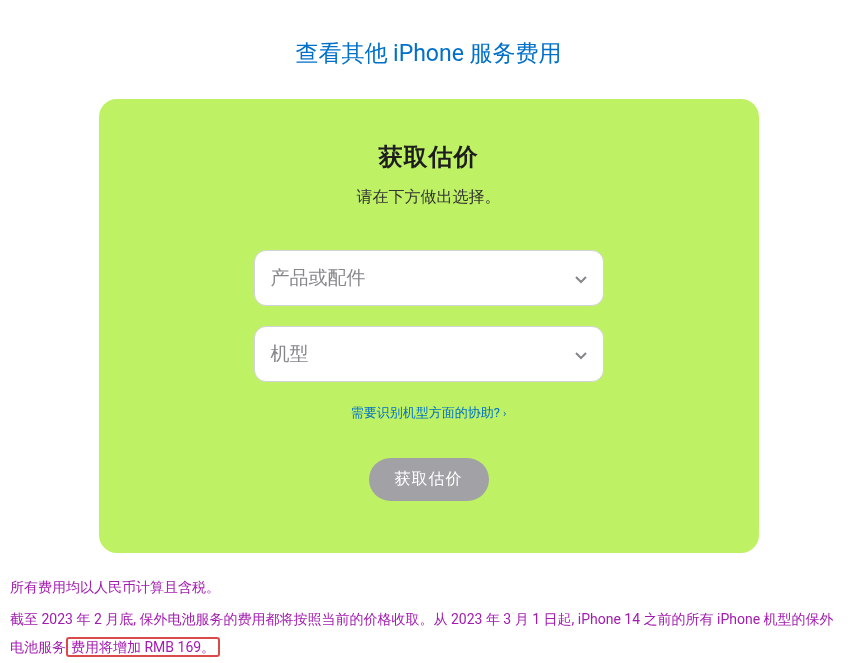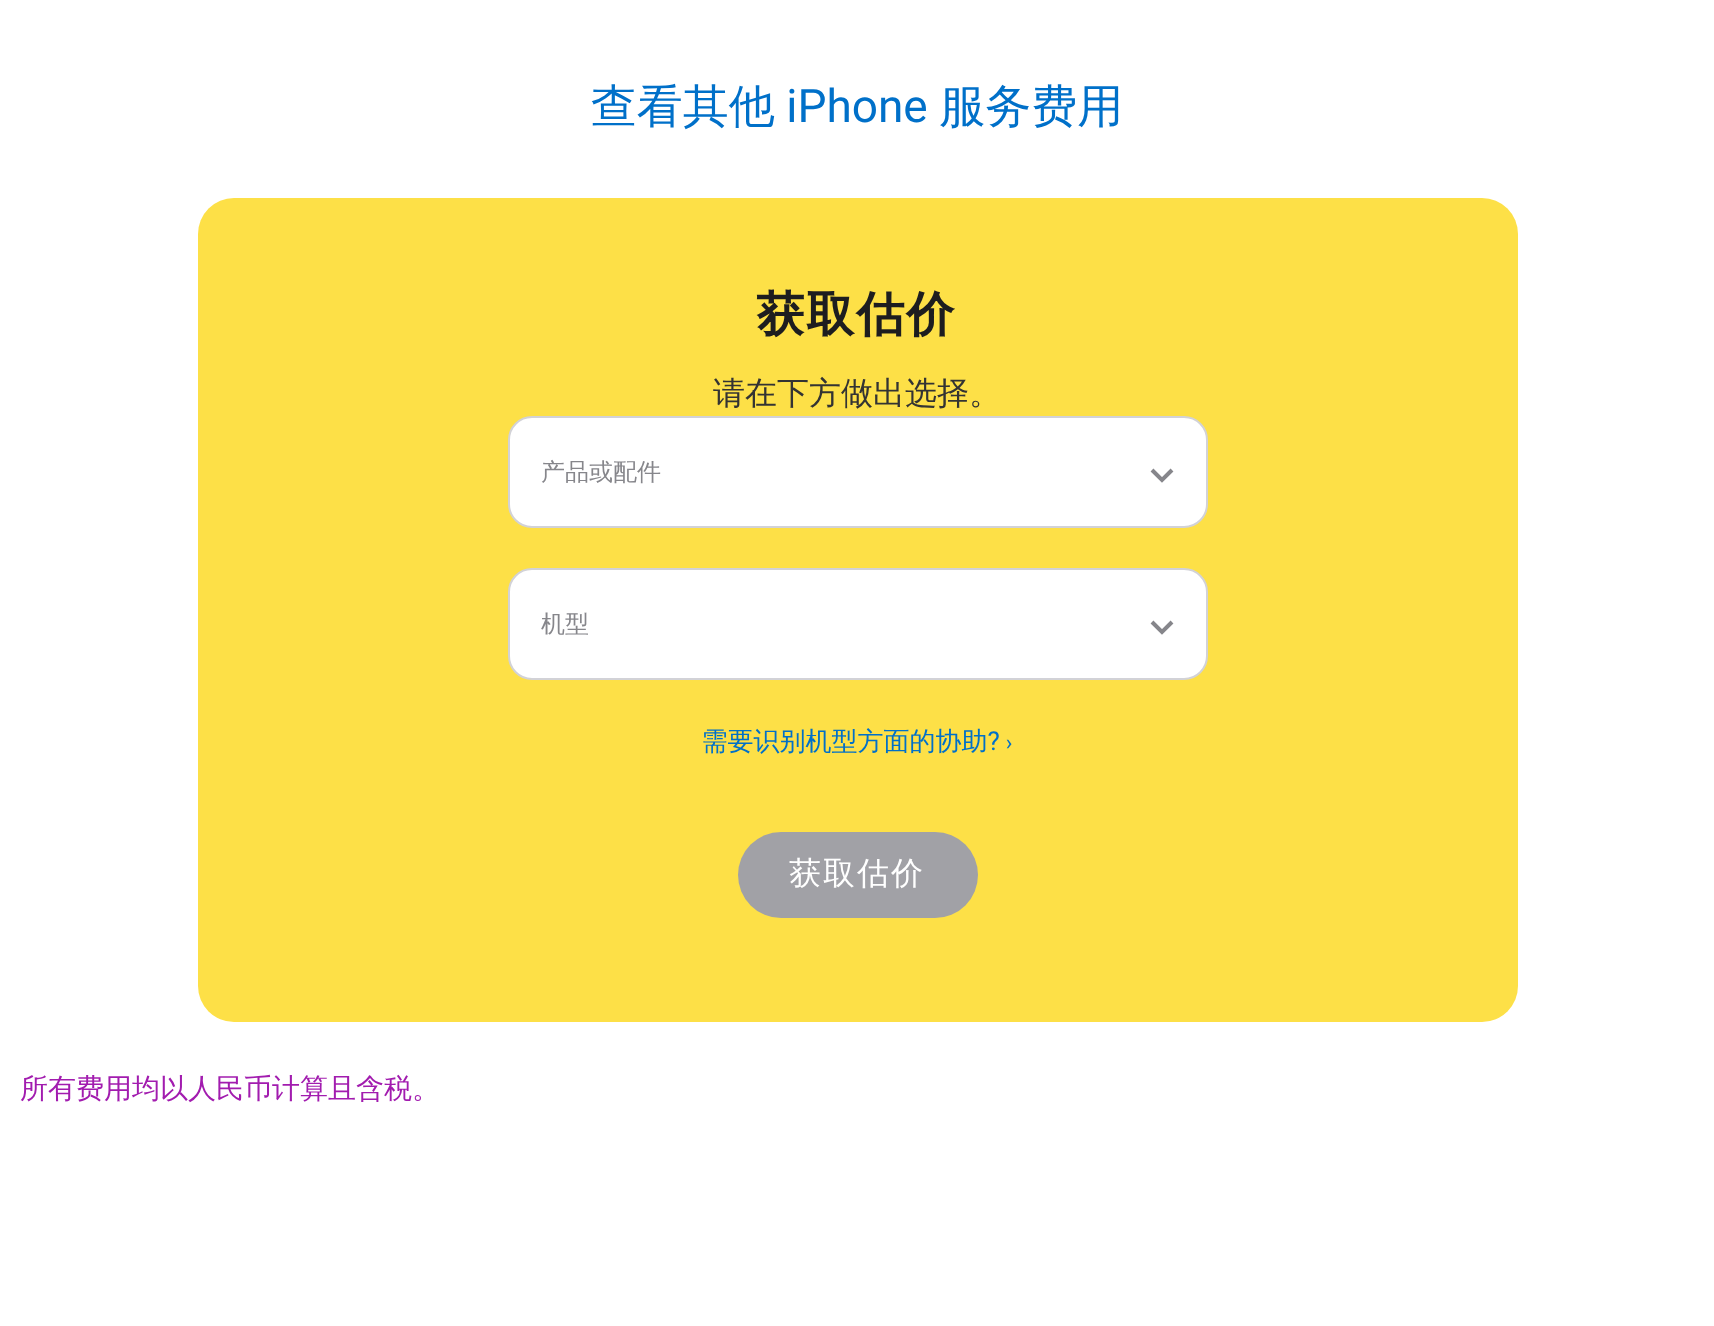--- a/index.html
+++ b/index.html
@@ -21,53 +21,54 @@
     }
     .top-link a {
       color: #0070c9;
       font-size: 23px;
       text-decoration: none;
       cursor: pointer;
     }
     .card {
       width: 660px;
       margin: 0 auto;
-      background: #fde047;
+      background: #bef264;
       border-radius: 18px;
       padding: 42px 50px 52px;
     }
     .card-title {
       text-align: center;
       font-size: 24px;
       font-weight: 600;
       color: #1d1d1f;
       letter-spacing: 1px;
       margin-bottom: 14px;
     }
     .card-subtitle {
       text-align: center;
       font-size: 16px;
       color: #333;
+      margin-bottom: 42px;
     }
     .selects {
       width: 350px;
       margin: 0 auto;
     }
     .select-wrap {
       position: relative;
       margin-bottom: 20px;
     }
     .select {
       width: 100%;
       height: 56px;
       border: 1px solid #d2d2d7;
       border-radius: 12px;
       background: #fff;
       padding: 0 64px 0 16px;
-      font-size: 12px;
+      font-size: 19px;
       color: #86868b;
       display: flex;
       align-items: center;
       cursor: pointer;
     }
     .chevron {
       position: absolute;
       right: 16px;
       top: 50%;
       transform: translateY(-50%);
@@ -167,13 +168,16 @@
     </a>
   </div>
 
   <div class="submit-wrap">
     <button class="submit-btn">获取估价</button>
   </div>
 </div>
 
 <div class="footer-text">
   <p>所有费用均以人民币计算且含税。</p>
+  <p>
+    <span>截至 2023 年 2 月底, 保外电池服务的费用都将按照当前的价格收取。从 2023 年 3 月 1 日起, iPhone 14 之前的所有 iPhone 机型的保外电池服务</span><span class="highlight">费用将增加 RMB 169。</span>
+  </p>
 </div>
 
 </body></html>

